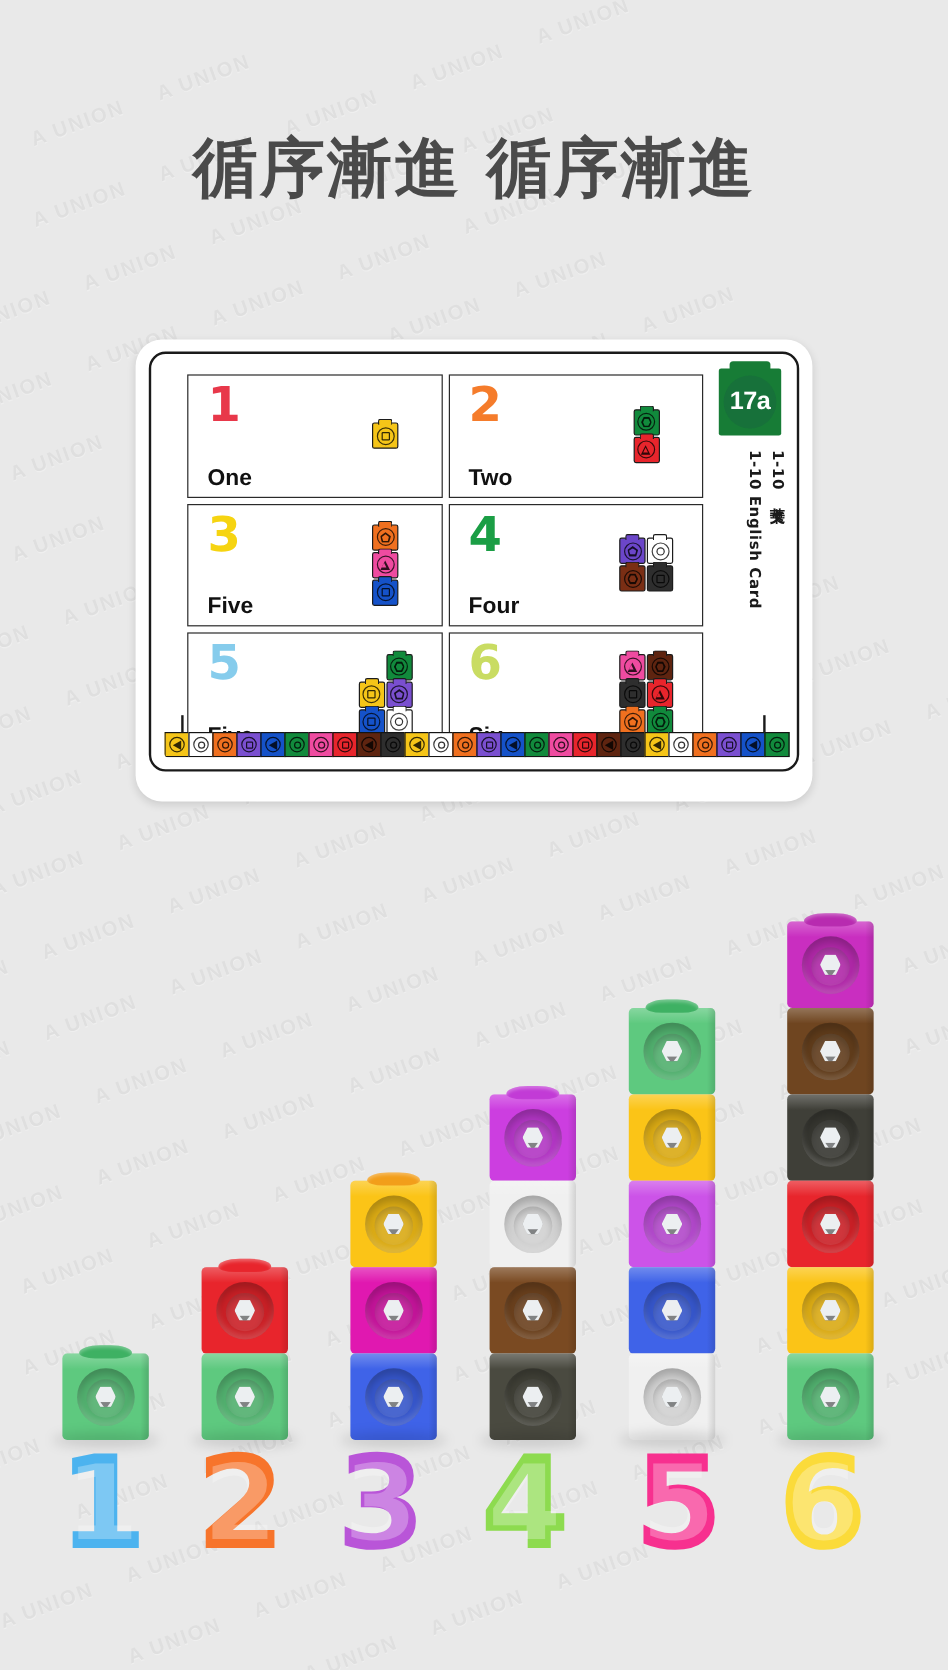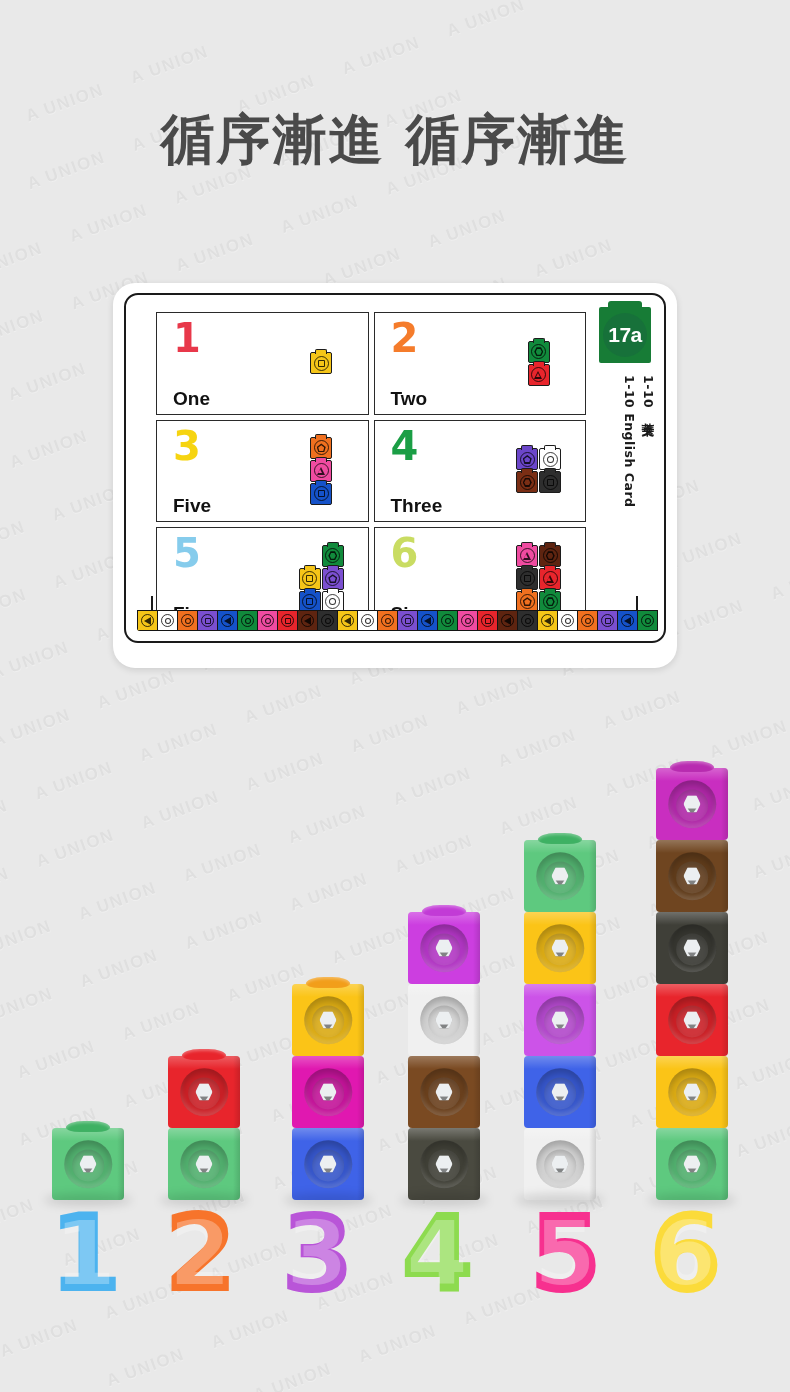--- a/index.html
+++ b/index.html
@@ -511,21 +511,21 @@
               <div class="ic" style="background: rgb(21, 82, 201); --fill: #1552c9;">
                 <div class="ring"></div>
                 <div class="shp square" style="background: rgb(21, 82, 201);"></div>
               </div>
             </div>
           </div>
         </div>
         <div class="cell">
           <div class="cell-left">
             <div class="cell-digit" style="color: rgb(27, 158, 69);">4</div>
-            <div class="cell-word">Three</div>
+            <div class="cell-word">Four</div>
           </div>
           <div class="cell-blocks">
             <div class="blk-grid" style="grid-template-columns: repeat(2, 22px);">
               <div class="ic" style="background: rgb(107, 70, 201); --fill: #6b46c9;">
                 <div class="ring"></div>
                 <div class="shp pentagon"></div>
               </div>
               <div class="ic" style="background: rgb(255, 255, 255); --fill: #ffffff;">
                 <div class="ring"></div>
                 <div class="shp circle" style="background: rgb(255, 255, 255);"></div>

